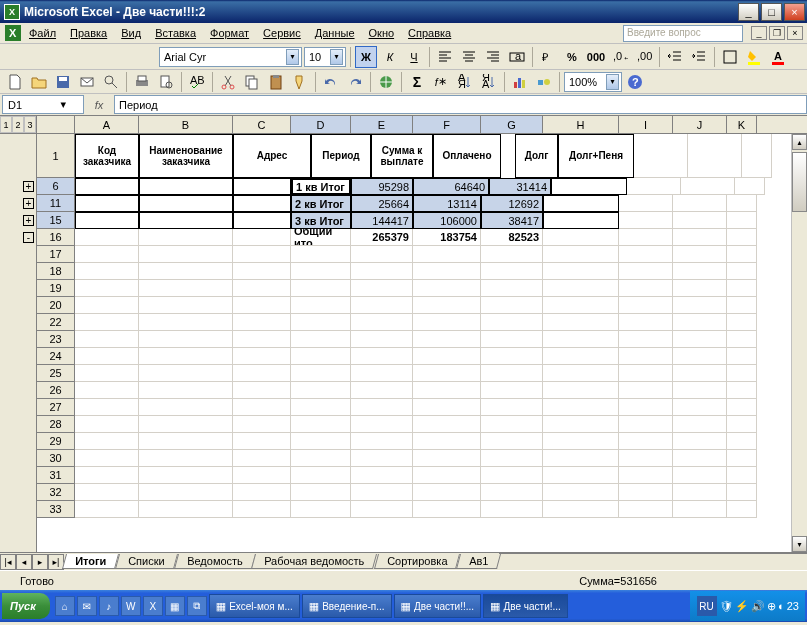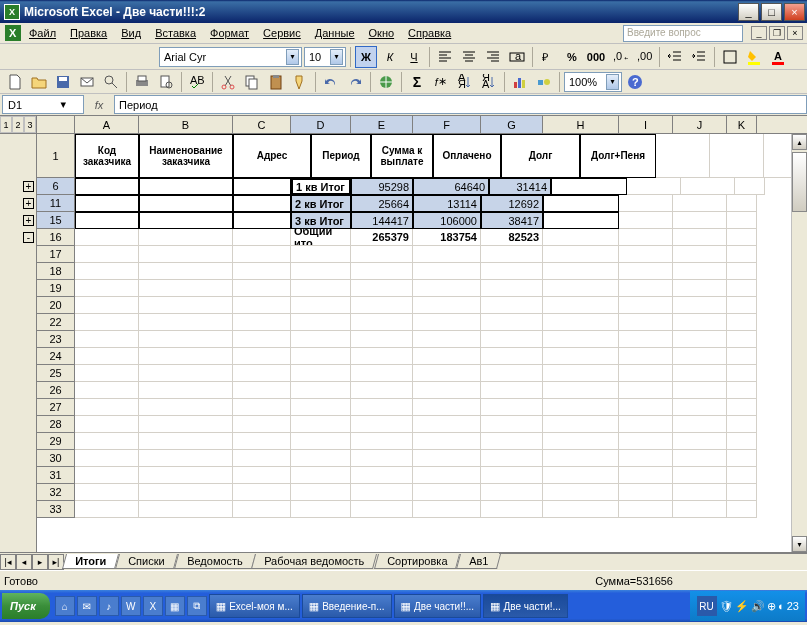--- a/index.html
+++ b/index.html
@@ -48,21 +48,21 @@
 .cell.bold{font-weight:bold}
 .cell.right{justify-content:flex-end}
 .cell.sel{background:#c7d4e8}
 .cell.act{background:#fff;border:2px solid #000!important}
 .tabs{height:18px;background:#ece9d8;display:flex;align-items:center;border-top:1px solid #808080}
 .tabnav{display:flex}
 .tabnav div{width:16px;height:16px;border:1px solid #808080;display:flex;align-items:center;justify-content:center;font-size:9px}
 .stab{padding:1px 10px;background:#ece9d8;border:1px solid #808080;border-top:none;font-size:10px;transform:skewX(-15deg)}
 .stab span{display:block;transform:skewX(15deg)}
 .stab.act{background:#fff;font-weight:bold}
-.status{height:20px;background:#ece9d8;border-top:1px solid #fff;display:flex;align-items:center;padding:0 4px;font-size:11px}
+.status{height:20px;background:#ece9d8;border-top:1px solid #fff;display:flex;align-items:center;padding:0 20px;font-size:11px}
 .taskbar{height:30px;background:linear-gradient(#3a81dd,#245edb 10%,#245edb 90%,#1a4aab);display:flex;align-items:center;padding:16px 2px}
 .startbtn{height:26px;padding:0 14px 0 8px;background:linear-gradient(#5fb35f,#3a8e3a 50%,#2a7e2a);border-radius:0 10px 10px 0;color:#fff;font-weight:bold;font-style:italic;display:flex;align-items:center;font-size:13px}
 .tbico{width:20px;height:20px;margin:0 1px;background:#4a7dce;border:1px solid #2a5aaa;display:flex;align-items:center;justify-content:center;font-size:10px;color:#fff}
 .tbtask{height:24px;padding:0 6px;background:linear-gradient(#4a7dce,#2a5aaa);border:1px solid #1a4a9a;color:#fff;display:flex;align-items:center;font-size:10px;margin:0 1px;max-width:100px;overflow:hidden;white-space:nowrap}
 .tbtask.act{background:linear-gradient(#1a4a9a,#2a5aaa)}
 .tray{margin-left:auto;height:30px;background:linear-gradient(#1390e8,#0d7bc8);display:flex;align-items:center;padding:0 6px;color:#fff;font-size:10px;gap:2px}
 .vscroll{position:absolute;right:0;top:18px;bottom:0;width:16px;background:#ece9d8;border-left:1px solid #c0c0c0}
 .vscroll .sbtn{height:16px;background:linear-gradient(#fff,#d0ccc0);border:1px solid #888;display:flex;align-items:center;justify-content:center;font-size:8px}
 .vscroll .thumb{height:60px;background:linear-gradient(#fff,#d0ccc0);border:1px solid #888;margin-top:2px}
 </style>
@@ -401,21 +401,21 @@
       </div>
     <div class="rows" id="rows">
         <div class="row tall">
           <div class="rh">1</div>
           <div class="cell hdr bord" style="width: 64px;">Код заказчика</div>
           <div class="cell hdr bord" style="width: 94px;">Наименование заказчика</div>
           <div class="cell hdr bord" style="width: 78px;">Адрес</div>
           <div class="cell hdr bord" style="width: 60px;">Период</div>
           <div class="cell hdr bord" style="width: 62px;">Сумма к выплате</div>
           <div class="cell hdr bord" style="width: 68px;">Оплачено</div>
-          <div class="cell hdr bord" style="width: 79px;">Долг</div>
+          <div class="cell hdr bord" style="width: 43px; margin-left: 14px;">Долг</div>
           <div class="cell hdr bord" style="width: 76px;">Долг+Пеня</div>
           <div class="cell" style="width: 54px;"></div>
           <div class="cell" style="width: 54px;"></div>
           <div class="cell" style="width: 30px;"></div>
         </div>
         <div class="row">
           <div class="rh sel">6</div>
           <div class="cell bord" style="width: 64px;"></div>
           <div class="cell bord" style="width: 94px;"></div>
           <div class="cell bord" style="width: 58px;"></div>

